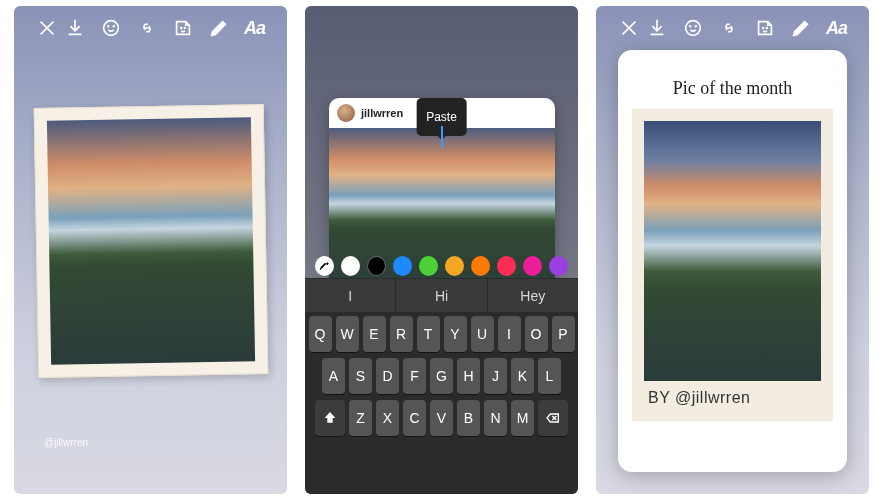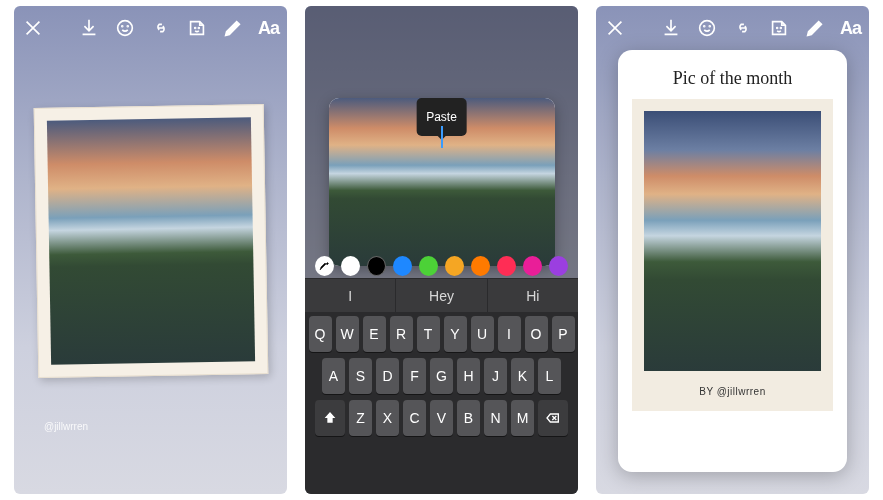--- a/index.html
+++ b/index.html
@@ -18,42 +18,43 @@
     overflow: hidden;
     position: relative;
     background: linear-gradient(180deg, #8a93b8 0%, #aeb4cc 35%, #cdd0de 70%, #d8d9e2 100%);
   }
   .toolbar {
     position: absolute; top: 0; left: 0; right: 0;
     height: 44px;
     display: flex;
     align-items: center;
     justify-content: space-between;
-    padding: 0 8px;
+    padding: 0 22px;
     z-index: 20;
+    font-style: italic;
   }
   .tb-left, .tb-right { display: flex; align-items: center; gap: 14px; }
   .icon { color: #fff; display: flex; align-items: center; justify-content: center; }
   .icon svg { width: 22px; height: 22px; stroke: #fff; fill: none; stroke-width: 1.8; }
   .aa { color: #fff; font-weight: 700; font-size: 18px; letter-spacing: -1px; }
   
   .photo-frame {
     position: absolute;
     top: 100px; left: 22px; width: 230px; height: 270px;
     background: #f6f0e6;
     border: 1px solid #e8dfd0;
     transform: rotate(-1deg);
     box-shadow: 2px 3px 8px rgba(0,0,0,0.2);
   }
   .photo-frame .inner {
     position: absolute; top: 12px; left: 12px; right: 12px; bottom: 12px;
     background: linear-gradient(180deg, #4c5b7d 0%, #ce8c68 18%, #e0b286 28%, #7aa0ba 40%, #c5d5e0 45%, #3d5a3a 55%, #324a34 60%, #2a3b3a 100%);
   }
   .watermark {
-    position: absolute; bottom: 62px; left: 30px;
+    position: absolute; bottom: 46px; left: 30px;
     color: rgba(255,255,255,0.85);
     font-size: 10px;
   }
 
   
   .p2 .toolbar { z-index: 30; }
   .fontpicker {
     display: flex; align-items: center; justify-content: center;
     width: 28px; height: 22px;
     border: 1.5px solid #fff; border-radius: 4px; color: #fff;
@@ -141,35 +142,35 @@
   .key.shift svg { width: 16px; height: 16px; fill: #fff; }
 
   
   .card3 {
     position: absolute; top: 44px; left: 22px; right: 22px; bottom: 22px;
     background: #fff; border-radius: 14px;
     box-shadow: 0 4px 20px rgba(0,0,0,0.25);
     overflow: hidden;
   }
   .card3-title {
-    text-align: center; padding: 18px 0 10px;
+    text-align: center; padding: 28px 0 10px;
     font-family: Georgia, 'Times New Roman', serif;
     font-size: 18px; color: #222;
   }
   .frame3 {
     margin: 0 14px; background: #f2ece1; padding: 12px 12px 40px;
     position: relative;
   }
   .photo3 {
     height: 260px;
     background: linear-gradient(180deg, #3b4e76 0%, #6c7fa3 15%, #ce8c68 25%, #e0b286 32%, #7aa0ba 42%, #c5d5e0 48%, #3d5a3a 58%, #324a34 65%, #2a3b3a 100%);
   }
   .caption3 {
-    position: absolute; bottom: 14px; left: 0; right: 0;
-    text-align: center; font-size: 10px; letter-spacing: 0.5px;
+    position: absolute; bottom: 14px; left: 16px; right: 0;
+    text-align: left; font-size: 16px; letter-spacing: 0.5px;
     color: #333;
   }
 </style>
 </head>
 <body>
 
 <div class="phone p1">
   <div class="toolbar">
     <div class="tb-left">
       <span class="icon">
@@ -216,20 +217,24 @@
   <div class="photo-frame">
     <div class="inner"></div>
   </div>
   <div class="watermark">@jillwrren</div>
 </div>
 
 <div class="phone p2">
   <div class="dim-layer"></div>
 
   <div class="mini-card">
+    <div class="mini-head">
+      <div class="avatar"></div>
+      <div class="uname">jillwrren</div>
+    </div>
     <div class="mini-photo"></div>
   </div>
 
   <div class="paste-tip">Paste</div>
   <div class="cursor"></div>
 
   <div class="color-row">
     <div class="swatch eyedrop">
       <svg viewBox="0 0 24 24">
           <path d="M4 20 L8 16 L16 8 L14 6 L6 14 Z M16 8 L19 5 L21 7 L18 10"></path>
@@ -241,22 +246,22 @@
     <div class="swatch" style="background:#4cd137"></div>
     <div class="swatch" style="background:#f5a623"></div>
     <div class="swatch" style="background:#ff7a00"></div>
     <div class="swatch" style="background:#ff2d55"></div>
     <div class="swatch" style="background:#e91e98"></div>
     <div class="swatch" style="background:#9b3fe0"></div>
   </div>
 
   <div class="suggest">
     <div>I</div>
+    <div>Hi</div>
     <div>Hey</div>
-    <div>Hi</div>
   </div>
 
   <div class="kb">
     <div class="kb-row" id="kbr1">
         <div class="key">Q</div>
         <div class="key">W</div>
         <div class="key">E</div>
         <div class="key">R</div>
         <div class="key">T</div>
         <div class="key">Y</div>

